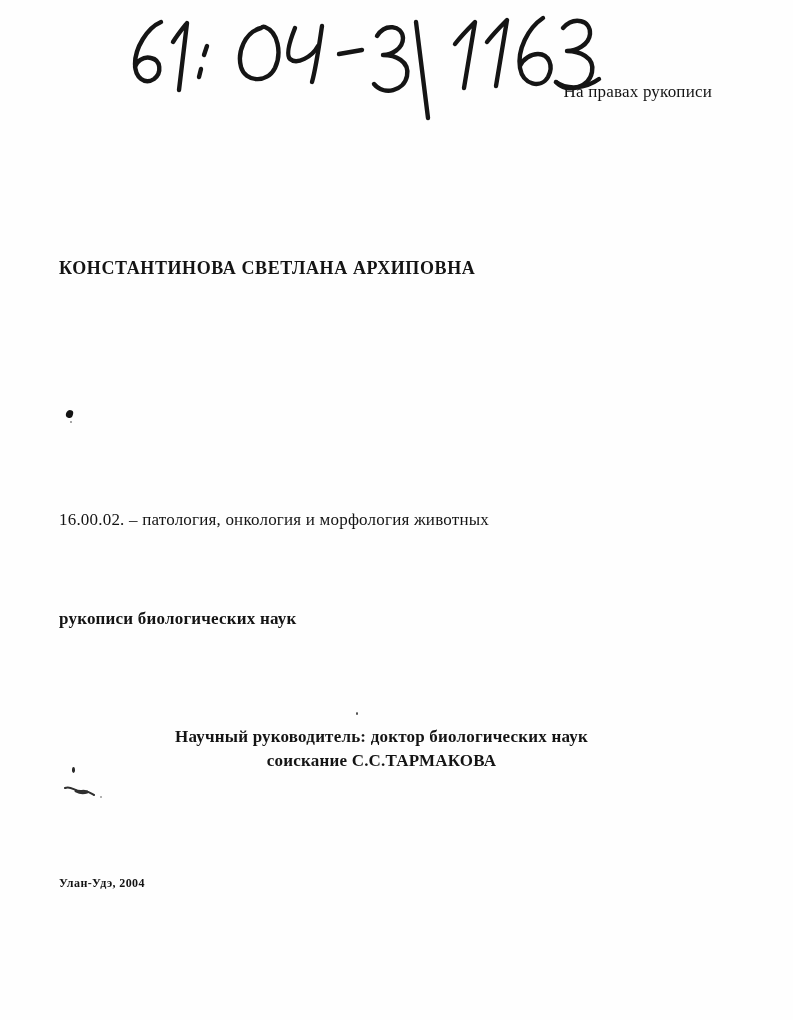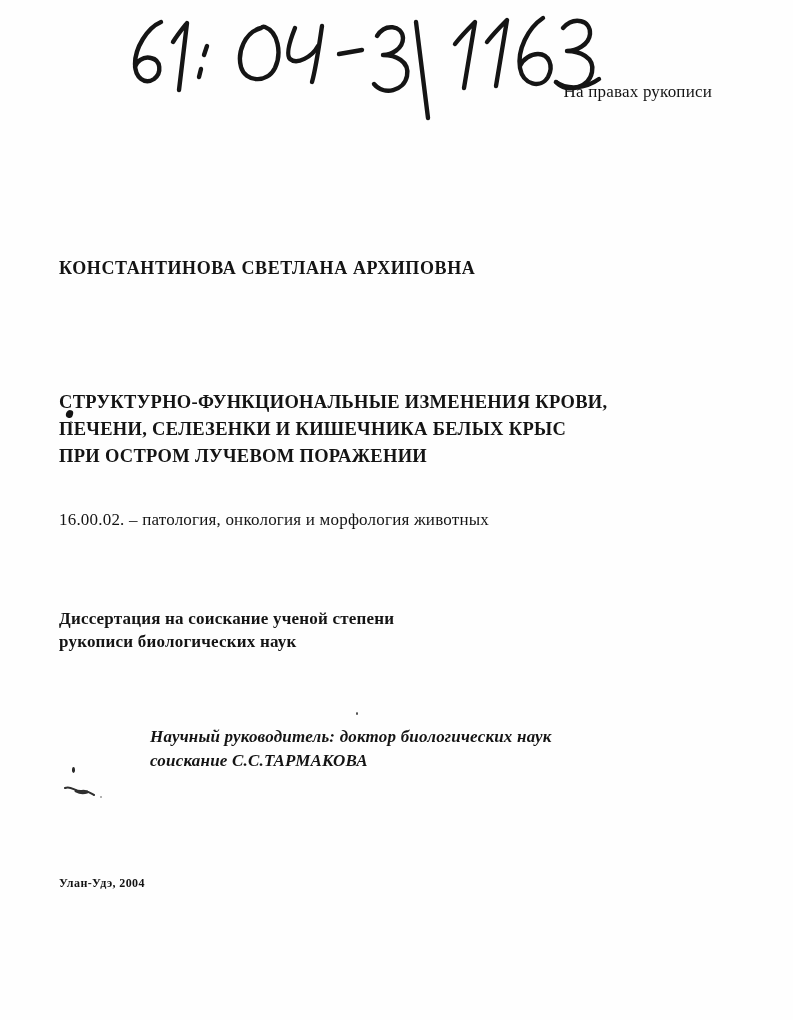--- a/index.html
+++ b/index.html
@@ -62,26 +62,25 @@
     font-size: 17px;
     font-weight: bold;
     line-height: 23px;
     letter-spacing: 0.2px;
   }
   .supervisor {
     position: absolute;
     top: 725px;
     left: 150px;
     right: 180px;
-    text-align: left;
+    text-align: center;
     font-size: 17px;
     font-weight: bold;
     line-height: 24px;
     letter-spacing: 0.2px;
-    font-style: italic;
   }
   .city-year {
     top: 876px;
     font-size: 12px;
     font-weight: bold;
     letter-spacing: 0.4px;
   }
   
   .artifact { position: absolute; }
   .blot-1 {
@@ -151,30 +150,24 @@
 
       <path d="M448,22 C459,10 476,14 475,28 C474,39 461,45 452,45 C464,45 480,51 477,66 C474,82 452,88 441,76"></path>
       <path d="M441,76 C452,84 470,83 484,73"></path>
     </svg>
   </div>
 
   <div class="manuscript-note">На правах рукописи</div>
 
   <div class="center-col author">КОНСТАНТИНОВА СВЕТЛАНА АРХИПОВНА</div>
 
-  <div class="center-col title">
-    <div>СТРУКТУРНО-ФУНКЦИОНАЛЬНЫЕ ИЗМЕНЕНИЯ КРОВИ,</div>
-    <div>ПЕЧЕНИ, СЕЛЕЗЕНКИ И КИШЕЧНИКА БЕЛЫХ КРЫС</div>
-    <div>ПРИ ОСТРОМ ЛУЧЕВОМ ПОРАЖЕНИИ</div>
-  </div>
 
   <div class="center-col specialty">16.00.02. – патология, онкология и морфология животных</div>
 
   <div class="center-col degree">
-    <div>Диссертация на соискание ученой степени</div>
     <div>рукописи биологических наук</div>
   </div>
 
   <div class="supervisor">
     <div>Научный руководитель: доктор биологических наук</div>
     <div>соискание С.С.ТАРМАКОВА</div>
   </div>
 
   <div class="center-col city-year">Улан-Удэ, 2004</div>
 

